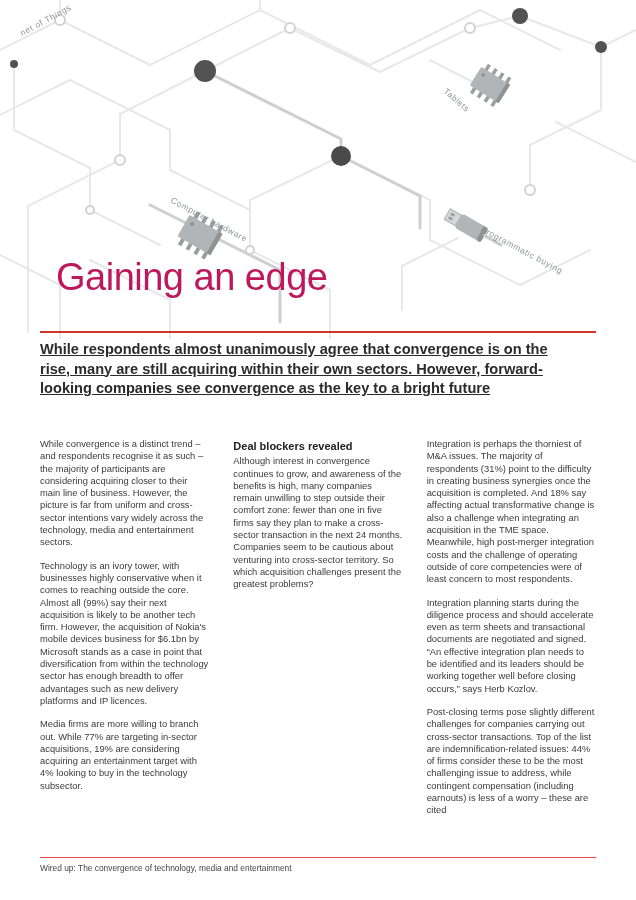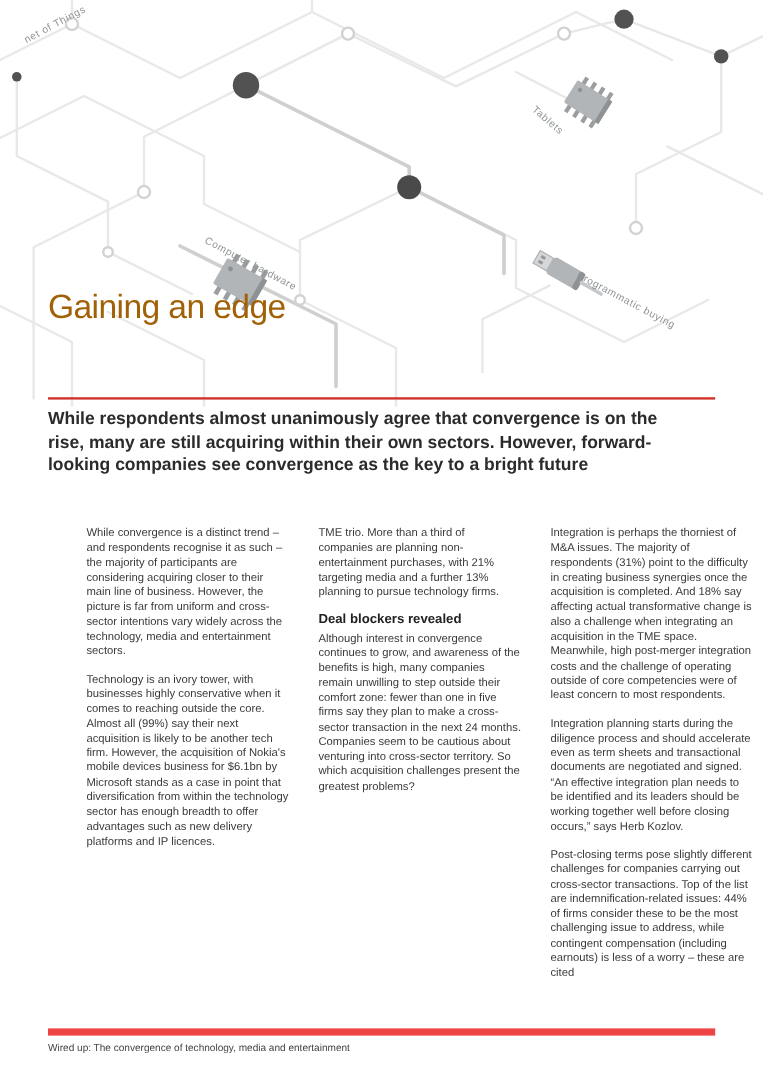--- a/index.html
+++ b/index.html
@@ -3,45 +3,45 @@
 <meta charset="utf-8">
 <style>
   html,body{margin:0;padding:0;background:#ffffff;}
   .page{
     position:relative;width:636px;height:900px;background:#ffffff;
     font-family:"Liberation Sans",sans-serif;overflow:hidden;margin:0 auto;
   }
   .illustration{position:absolute;top:0;left:0;width:636px;height:340px;}
   .illo-label{fill:#8f9496;font-size:8.5px;letter-spacing:0.6px;}
   .title{
-    position:absolute;left:40px;top:240px;margin:0;
-    font-size:28px;font-weight:400;letter-spacing:-0.5px;color:#a16207;
+    position:absolute;left:40px;top:240px;margin:16px;
+    font-size:38px;font-weight:400;letter-spacing:-0.5px;color:#be185d;
   }
   .red-rule{
     position:absolute;left:40px;top:331px;width:556px;height:0;
     border:none;border-top:2px solid #d0342c;margin:0;
   }
   .intro{
     position:absolute;left:40px;top:340px;width:516px;margin:0;
-    font-size:14.6px;line-height:19.5px;font-weight:700;color:#2b2b2b;
+    font-size:14.6px;line-height:19.5px;font-weight:700;color:#2b2b2b;text-decoration:underline;
   }
   .columns{
     position:absolute;left:40px;top:438px;width:556px;
-    display:flex;gap:24px;margin-left:32px;
+    display:flex;gap:24px;
   }
   .col{flex:1 1 0;min-width:0;}
   .col p{
     margin:0 0 11px 0;font-size:9.4px;line-height:12.3px;color:#3a3a3a;
   }
   .col h3{
     margin:2px 0 3px 0;font-size:11px;line-height:12.3px;color:#222;font-weight:700;
   }
   .footer{
     position:absolute;left:40px;top:857px;width:556px;
-    border-top:6px solid #ef4444;padding-top:5px;
+    border-top:1px solid #ef4444;padding-top:5px;
   }
   .footer p{margin:0;font-size:8.4px;color:#444;}
 </style>
 </head>
 <body>
 
 <div class="page">
 
   <div class="illustration">
     <svg width="636" height="340" viewBox="0 0 636 340">
@@ -140,23 +140,23 @@
   <h1 class="title">Gaining an edge</h1>
 
   <hr class="red-rule">
 
   <p class="intro">While respondents almost unanimously agree that convergence is on the rise, many are still acquiring within their own sectors. However, forward-looking companies see convergence as the key to a bright future</p>
 
   <div class="columns">
     <div class="col">
       <p>While convergence is a distinct trend – and respondents recognise it as such – the majority of participants are considering acquiring closer to their main line of business. However, the picture is far from uniform and cross-sector intentions vary widely across the technology, media and entertainment sectors.</p>
       <p>Technology is an ivory tower, with businesses highly conservative when it comes to reaching outside the core. Almost all (99%) say their next acquisition is likely to be another tech firm. However, the acquisition of Nokia's mobile devices business for $6.1bn by Microsoft stands as a case in point that diversification from within the technology sector has enough breadth to offer advantages such as new delivery platforms and IP licences.</p>
+      <p>Media firms are more willing to branch out. While 77% are targeting in-sector acquisitions, 19% are considering acquiring an entertainment target with 4% looking to buy in the technology subsector.</p>
     </div>
     <div class="col">
-      <p>TME trio. More than a third of companies are planning non-entertainment purchases, with 21% targeting media and a further 13% planning to pursue technology firms.</p>
       <h3>Deal blockers revealed</h3>
       <p>Although interest in convergence continues to grow, and awareness of the benefits is high, many companies remain unwilling to step outside their comfort zone: fewer than one in five firms say they plan to make a cross-sector transaction in the next 24 months. Companies seem to be cautious about venturing into cross-sector territory. So which acquisition challenges present the greatest problems?</p>
     </div>
     <div class="col">
       <p>Integration is perhaps the thorniest of M&amp;A issues. The majority of respondents (31%) point to the difficulty in creating business synergies once the acquisition is completed. And 18% say affecting actual transformative change is also a challenge when integrating an acquisition in the TME space. Meanwhile, high post-merger integration costs and the challenge of operating outside of core competencies were of least concern to most respondents.</p>
       <p>Integration planning starts during the diligence process and should accelerate even as term sheets and transactional documents are negotiated and signed. “An effective integration plan needs to be identified and its leaders should be working together well before closing occurs,” says Herb Kozlov.</p>
       <p>Post-closing terms pose slightly different challenges for companies carrying out cross-sector transactions. Top of the list are indemnification-related issues: 44% of firms consider these to be the most challenging issue to address, while contingent compensation (including earnouts) is less of a worry – these are cited</p>
     </div>
   </div>
 

